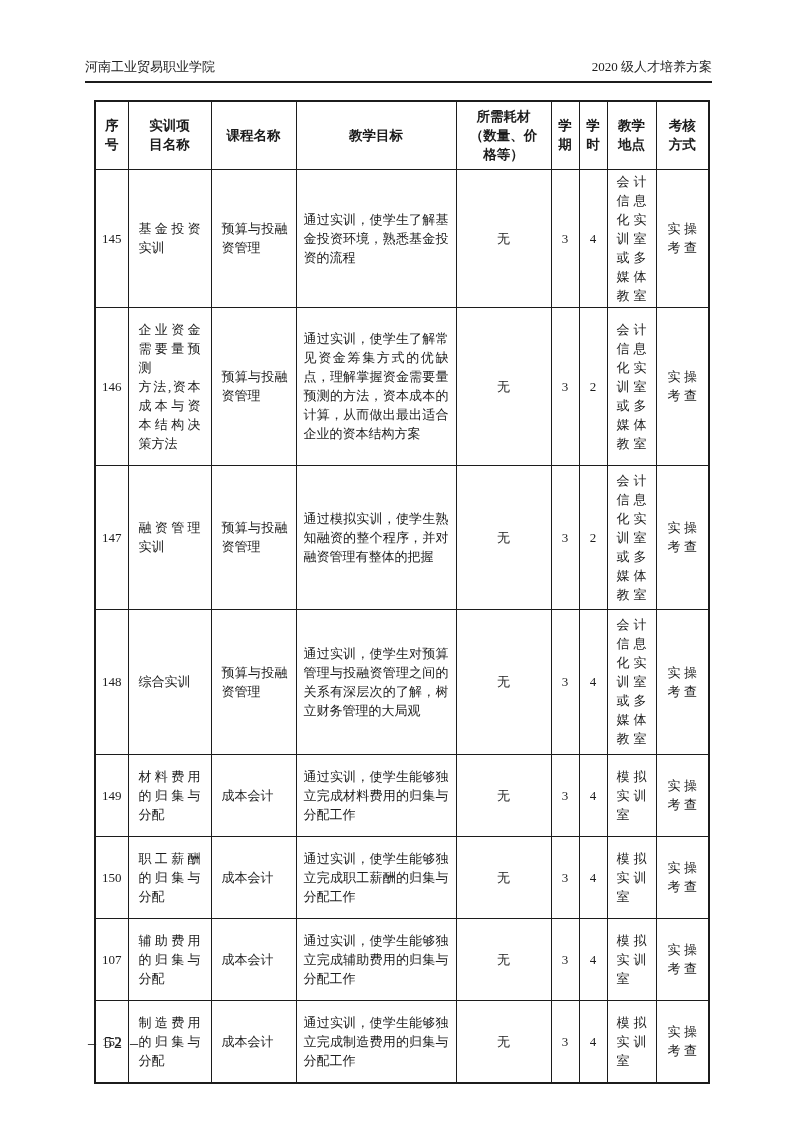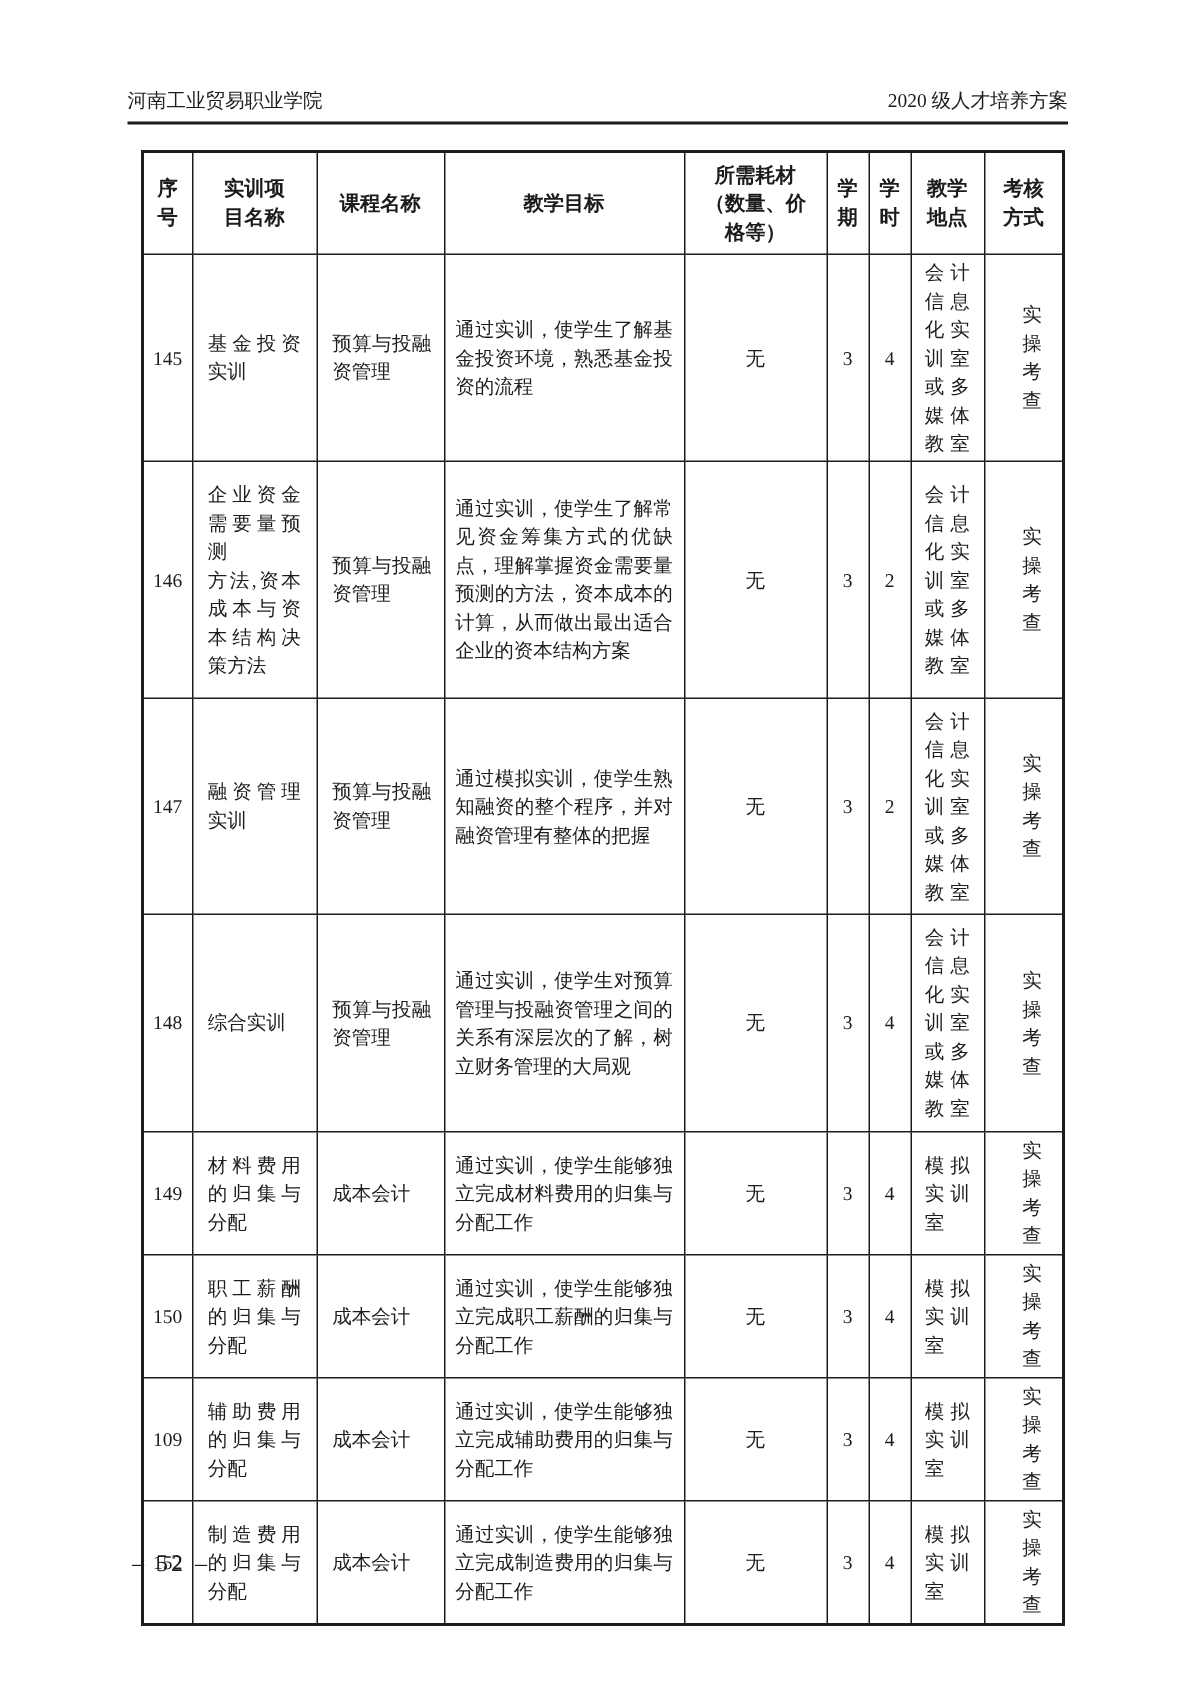--- a/index.html
+++ b/index.html
@@ -83,21 +83,21 @@
   }
   .c-location {
     text-align: justify;
     text-align-last: justify;
     padding: 2px 9px;
     font-family: Liberation Serif, serif;
   }
   .c-assessment {
     text-align: justify;
     text-align-last: justify;
-    padding: 2px 25px;
+    padding: 2px 11px;
     margin-left: 40px;
   }
 
   
   .page-number {
     position: absolute;
     left: 88px;
     top: 1034px;
     font-size: 16px;
     letter-spacing: 2px;
@@ -212,21 +212,21 @@
     <td class="c-course">成本会计</td>
     <td class="c-goal">通过实训，使学生能够独立完成职工薪酬的归集与分配工作</td>
     <td class="c-materials">无</td>
     <td class="c-semester">3</td>
     <td class="c-hours">4</td>
     <td class="c-location">模拟实训室</td>
     <td class="c-assessment">实操考查</td>
   </tr>
 
   <tr>
-    <td class="c-no">109</td>
+    <td class="c-no">107</td>
     <td class="c-project">辅助费用的归集与分配</td>
     <td class="c-course">成本会计</td>
     <td class="c-goal">通过实训，使学生能够独立完成辅助费用的归集与分配工作</td>
     <td class="c-materials">无</td>
     <td class="c-semester">3</td>
     <td class="c-hours">4</td>
     <td class="c-location">模拟实训室</td>
     <td class="c-assessment">实操考查</td>
   </tr>
 

